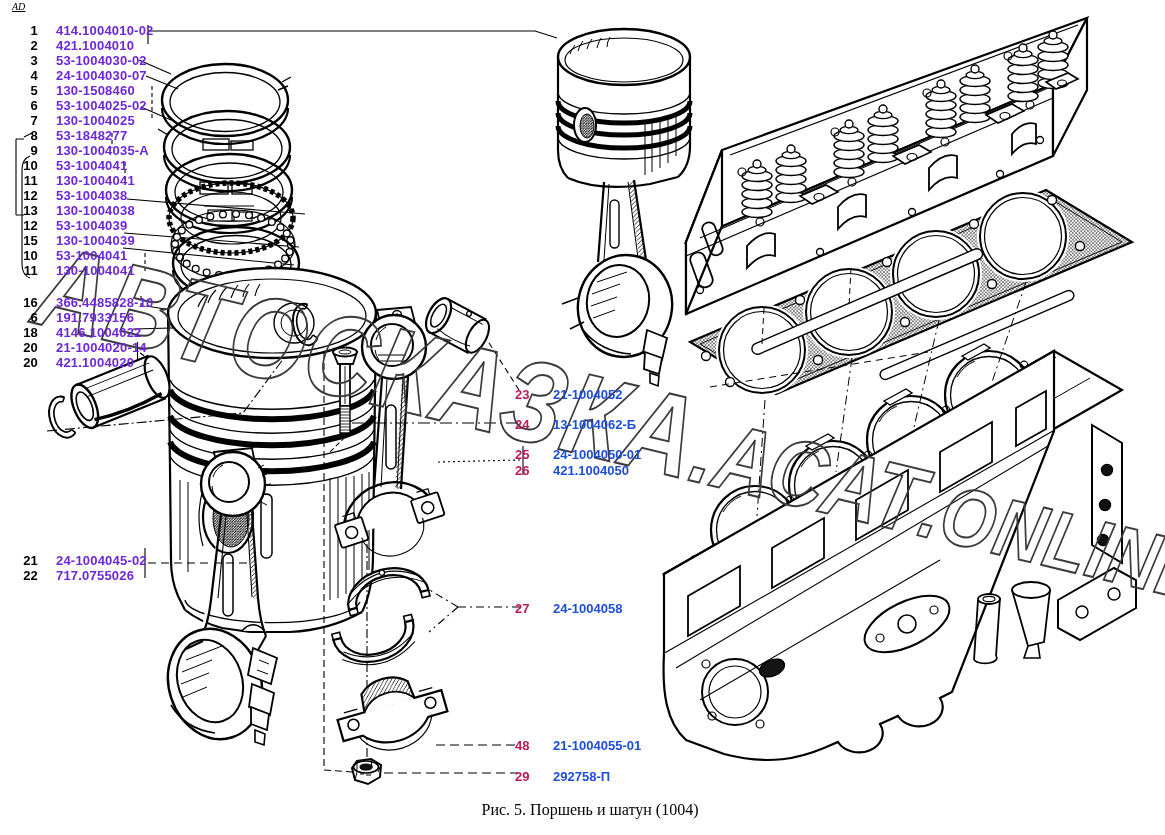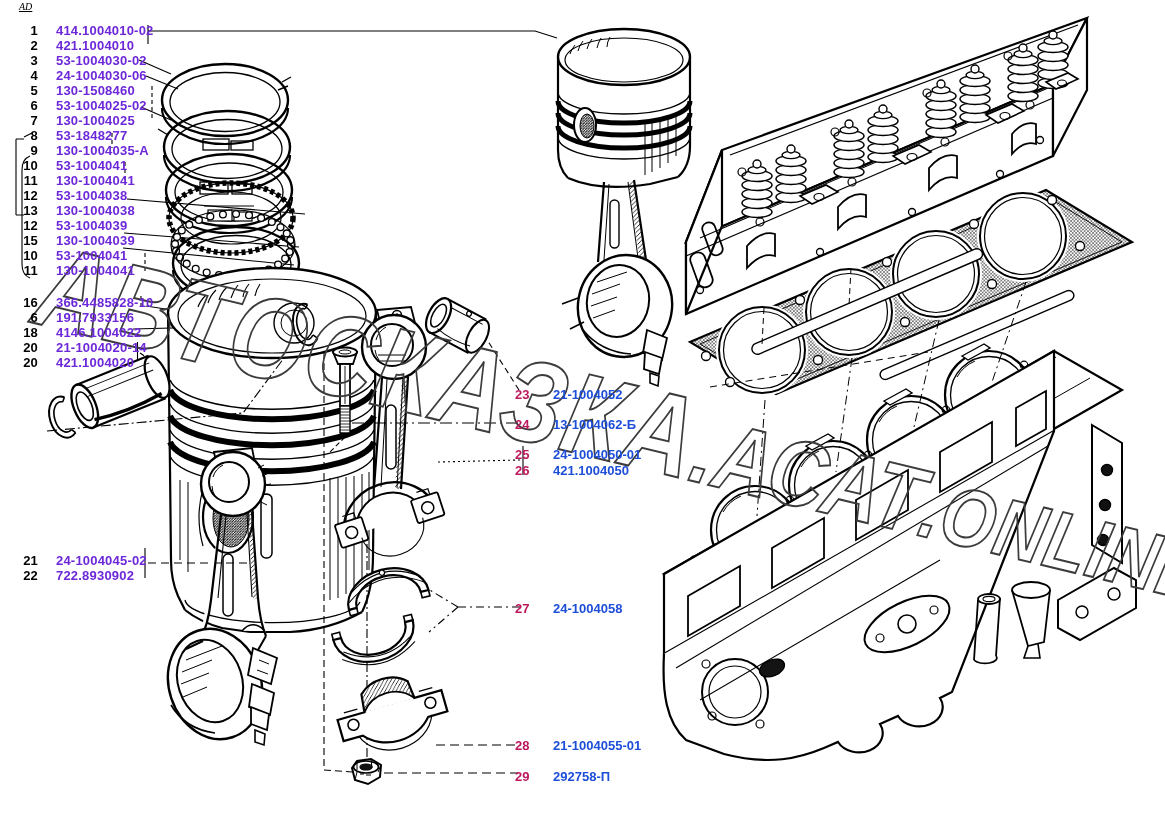--- a/index.html
+++ b/index.html
@@ -10,21 +10,21 @@
   .row .num{position:absolute;left:0;width:38px;text-align:right;
             font:bold 13px "Liberation Sans",sans-serif;color:#000;letter-spacing:.2px;}
   .row .code{position:absolute;left:56px;font:bold 13px "Liberation Sans",sans-serif;
              color:#6d28d9;letter-spacing:.2px;}
   .callout{position:absolute;white-space:nowrap;height:14px;}
   .callout .num{position:absolute;left:515px;width:26px;text-align:left;
                 font:bold 13px "Liberation Sans",sans-serif;color:#be185d;}
   .callout .code{position:absolute;left:553px;font:bold 13px "Liberation Sans",sans-serif;color:#1d4ed8;}
   #caption{position:absolute;left:420px;top:801px;width:340px;text-align:center;
            font:16px "Liberation Serif",serif;color:#000;}
-  #corner-mark{position:absolute;left:19px;top:1px;
+  #corner-mark{position:absolute;left:12px;top:1px;
                font:italic 10px "Liberation Serif",serif;color:#000;text-decoration:underline;}
 </style>
 </head>
 <body>
 
 <div id="page">
 
 <svg id="art" width="1165" height="835" viewBox="0 0 1165 835">
   <defs>
     <pattern id="xh" width="3.4" height="3.4" patternUnits="userSpaceOnUse">
@@ -635,21 +635,21 @@
         <div class="row" style="top: 37.55px; left: 0px;">
           <span class="num">2</span>
           <span class="code">421.1004010</span>
         </div>
         <div class="row" style="top: 52.6px; left: 0px;">
           <span class="num">3</span>
           <span class="code">53-1004030-02</span>
         </div>
         <div class="row" style="top: 67.65px; left: 0px;">
           <span class="num">4</span>
-          <span class="code">24-1004030-06</span>
+          <span class="code">24-1004030-07</span>
         </div>
         <div class="row" style="top: 82.7px; left: 0px;">
           <span class="num">5</span>
           <span class="code">130-1508460</span>
         </div>
         <div class="row" style="top: 97.75px; left: 0px;">
           <span class="num">6</span>
           <span class="code">53-1004025-02</span>
         </div>
         <div class="row" style="top: 112.8px; left: 0px;">
@@ -719,21 +719,21 @@
           <span class="code">421.1004020</span>
         </div>
       </div>
   <div class="group">
         <div class="row" style="top: 552.5px; left: 0px;">
           <span class="num">21</span>
           <span class="code">24-1004045-02</span>
         </div>
         <div class="row" style="top: 567.7px; left: 0px;">
           <span class="num">22</span>
-          <span class="code">722.8930902</span>
+          <span class="code">717.0755026</span>
         </div>
       </div>
 </div>
 
 <div id="callouts">
       <div class="callout" style="top: 387px;">
         <span class="num">23</span>
         <span class="code">21-1004052</span>
       </div>
       <div class="callout" style="top: 417px;">
@@ -746,23 +746,24 @@
       </div>
       <div class="callout" style="top: 462.5px;">
         <span class="num">26</span>
         <span class="code">421.1004050</span>
       </div>
       <div class="callout" style="top: 600.5px;">
         <span class="num">27</span>
         <span class="code">24-1004058</span>
       </div>
       <div class="callout" style="top: 738px;">
-        <span class="num">28</span>
+        <span class="num">48</span>
         <span class="code">21-1004055-01</span>
       </div>
       <div class="callout" style="top: 768.5px;">
         <span class="num">29</span>
         <span class="code">292758-П</span>
       </div>
     </div>
 
+<div id="caption">Рис. 5. Поршень и шатун (1004)</div>
 
 </div>
 
 </body></html>

